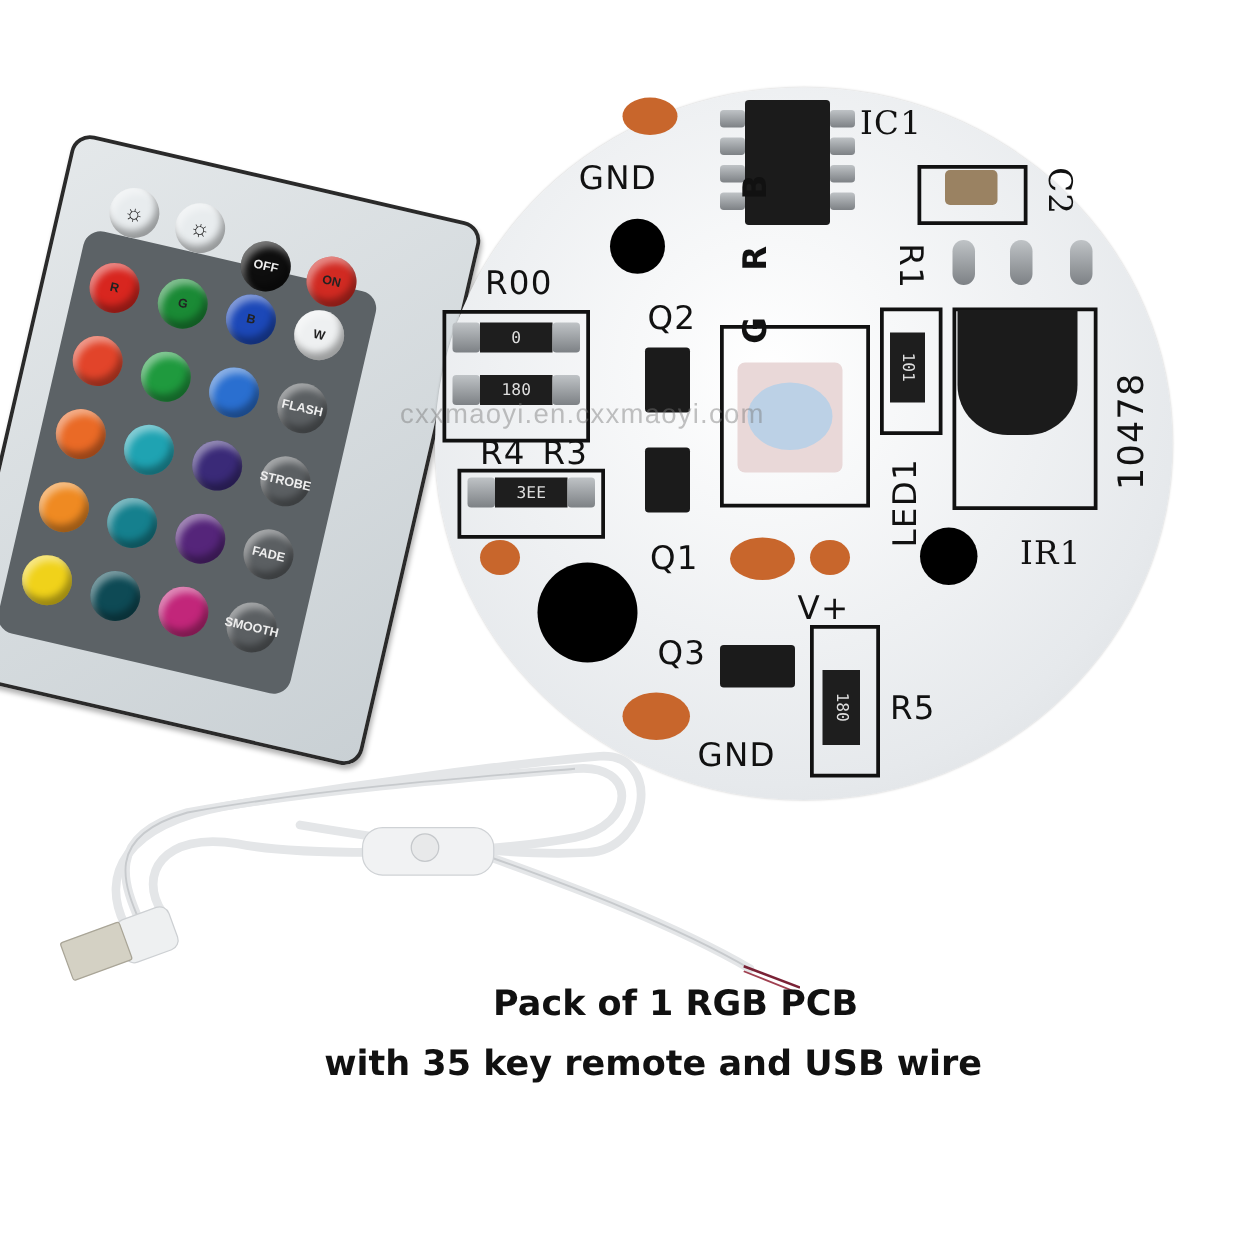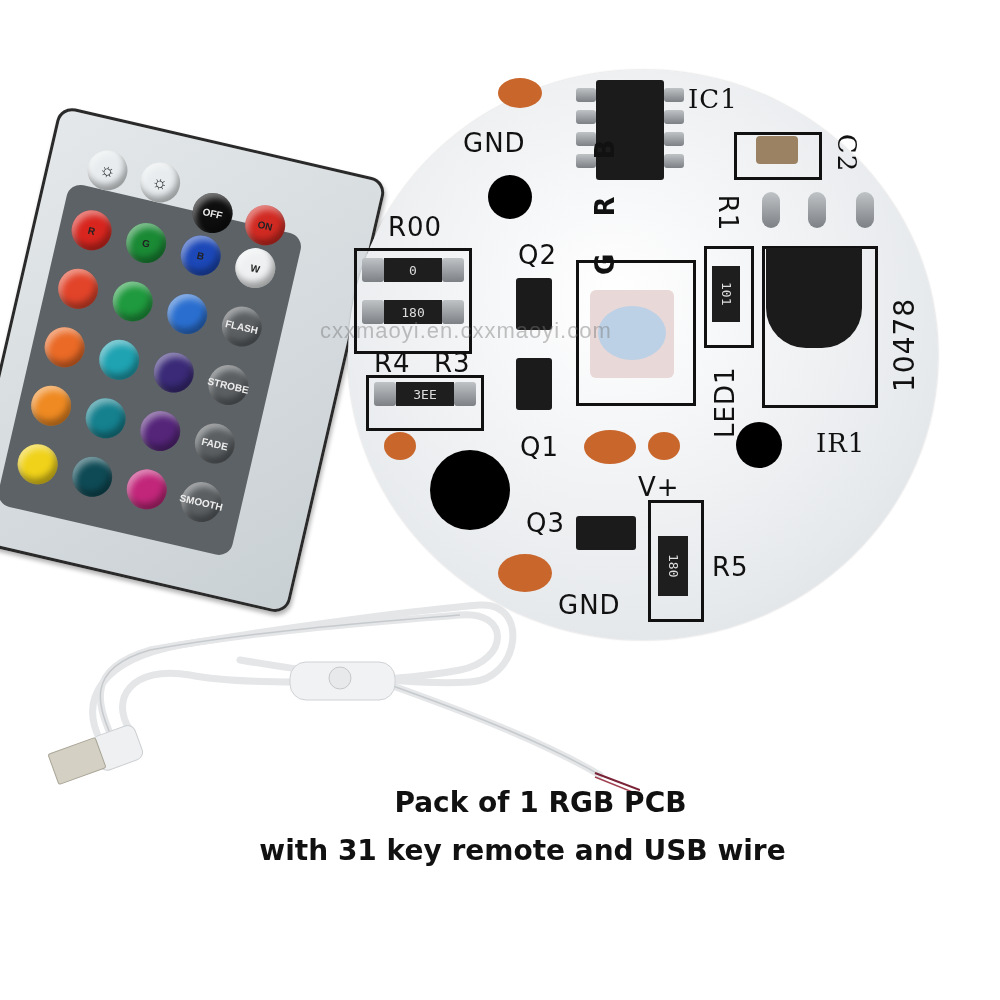--- a/index.html
+++ b/index.html
@@ -128,21 +128,21 @@
   <div class="silk" style="left:480px;top:68px;transform:rotate(90deg);font-family:'DejaVu Serif',serif;">C2</div>
 
   <div class="silk" style="left:40px;top:142px;">R00</div>
   <div class="box" style="left:6px;top:178px;width:112px;height:100px;"></div>
   <div class="pad" style="left:14px;top:188px;width:22px;height:24px;"></div>
   <div class="res" style="left:36px;top:188px;width:58px;height:24px;">0</div>
   <div class="pad" style="left:94px;top:188px;width:22px;height:24px;"></div>
   <div class="pad" style="left:14px;top:230px;width:22px;height:24px;"></div>
   <div class="res" style="left:36px;top:230px;width:58px;height:24px;">180</div>
   <div class="pad" style="left:94px;top:230px;width:22px;height:24px;"></div>
-  <div class="silk" style="left:26px;top:278px;">R4</div>
+  <div class="silk" style="left:36px;top:278px;">R4</div>
   <div class="silk" style="left:86px;top:278px;">R3</div>
   <div class="box" style="left:18px;top:305px;width:112px;height:50px;"></div>
   <div class="pad" style="left:26px;top:312px;width:22px;height:24px;"></div>
   <div class="res" style="left:48px;top:312px;width:58px;height:24px;">3EE</div>
   <div class="pad" style="left:106px;top:312px;width:22px;height:24px;"></div>
 
   <div class="silk" style="left:170px;top:170px;">Q2</div>
   <div class="chip" style="left:168px;top:208px;width:36px;height:52px;"></div>
   <div class="chip" style="left:168px;top:288px;width:36px;height:52px;"></div>
   <div class="silk" style="left:172px;top:362px;">Q1</div>
@@ -196,13 +196,13 @@
   </g>
   <rect x="250" y="72" width="105" height="38" rx="16" fill="#f1f2f3" stroke="#cfd2d5"></rect>
   <circle cx="300" cy="88" r="11" fill="#e8e9ea" stroke="#c5c8cb"></circle>
   <rect x="55" y="140" width="45" height="36" rx="8" fill="#eef0f1" stroke="#cdd0d3" transform="rotate(-20 77 158)"></rect>
   <rect x="12" y="155" width="50" height="32" rx="2" fill="#d4d1c4" stroke="#a9a597" transform="rotate(-20 37 171)"></rect>
   <path d="M555 183 L 600 200" stroke="#7a2236" stroke-width="2"></path>
   <path d="M555 187 L 600 205" stroke="#a04050" stroke-width="1.5"></path>
 </svg>
 
 <div class="caption" style="top:786px;left:0;padding-left:81px;box-sizing:border-box;">Pack of 1 RGB PCB</div>
-<div class="caption" style="top:834px;left:0;padding-left:45px;box-sizing:border-box;">with 31 key remote and USB wire</div>
+<div class="caption" style="top:834px;left:0;padding-left:45px;box-sizing:border-box;">with 35 key remote and USB wire</div>
 
 </body></html>

